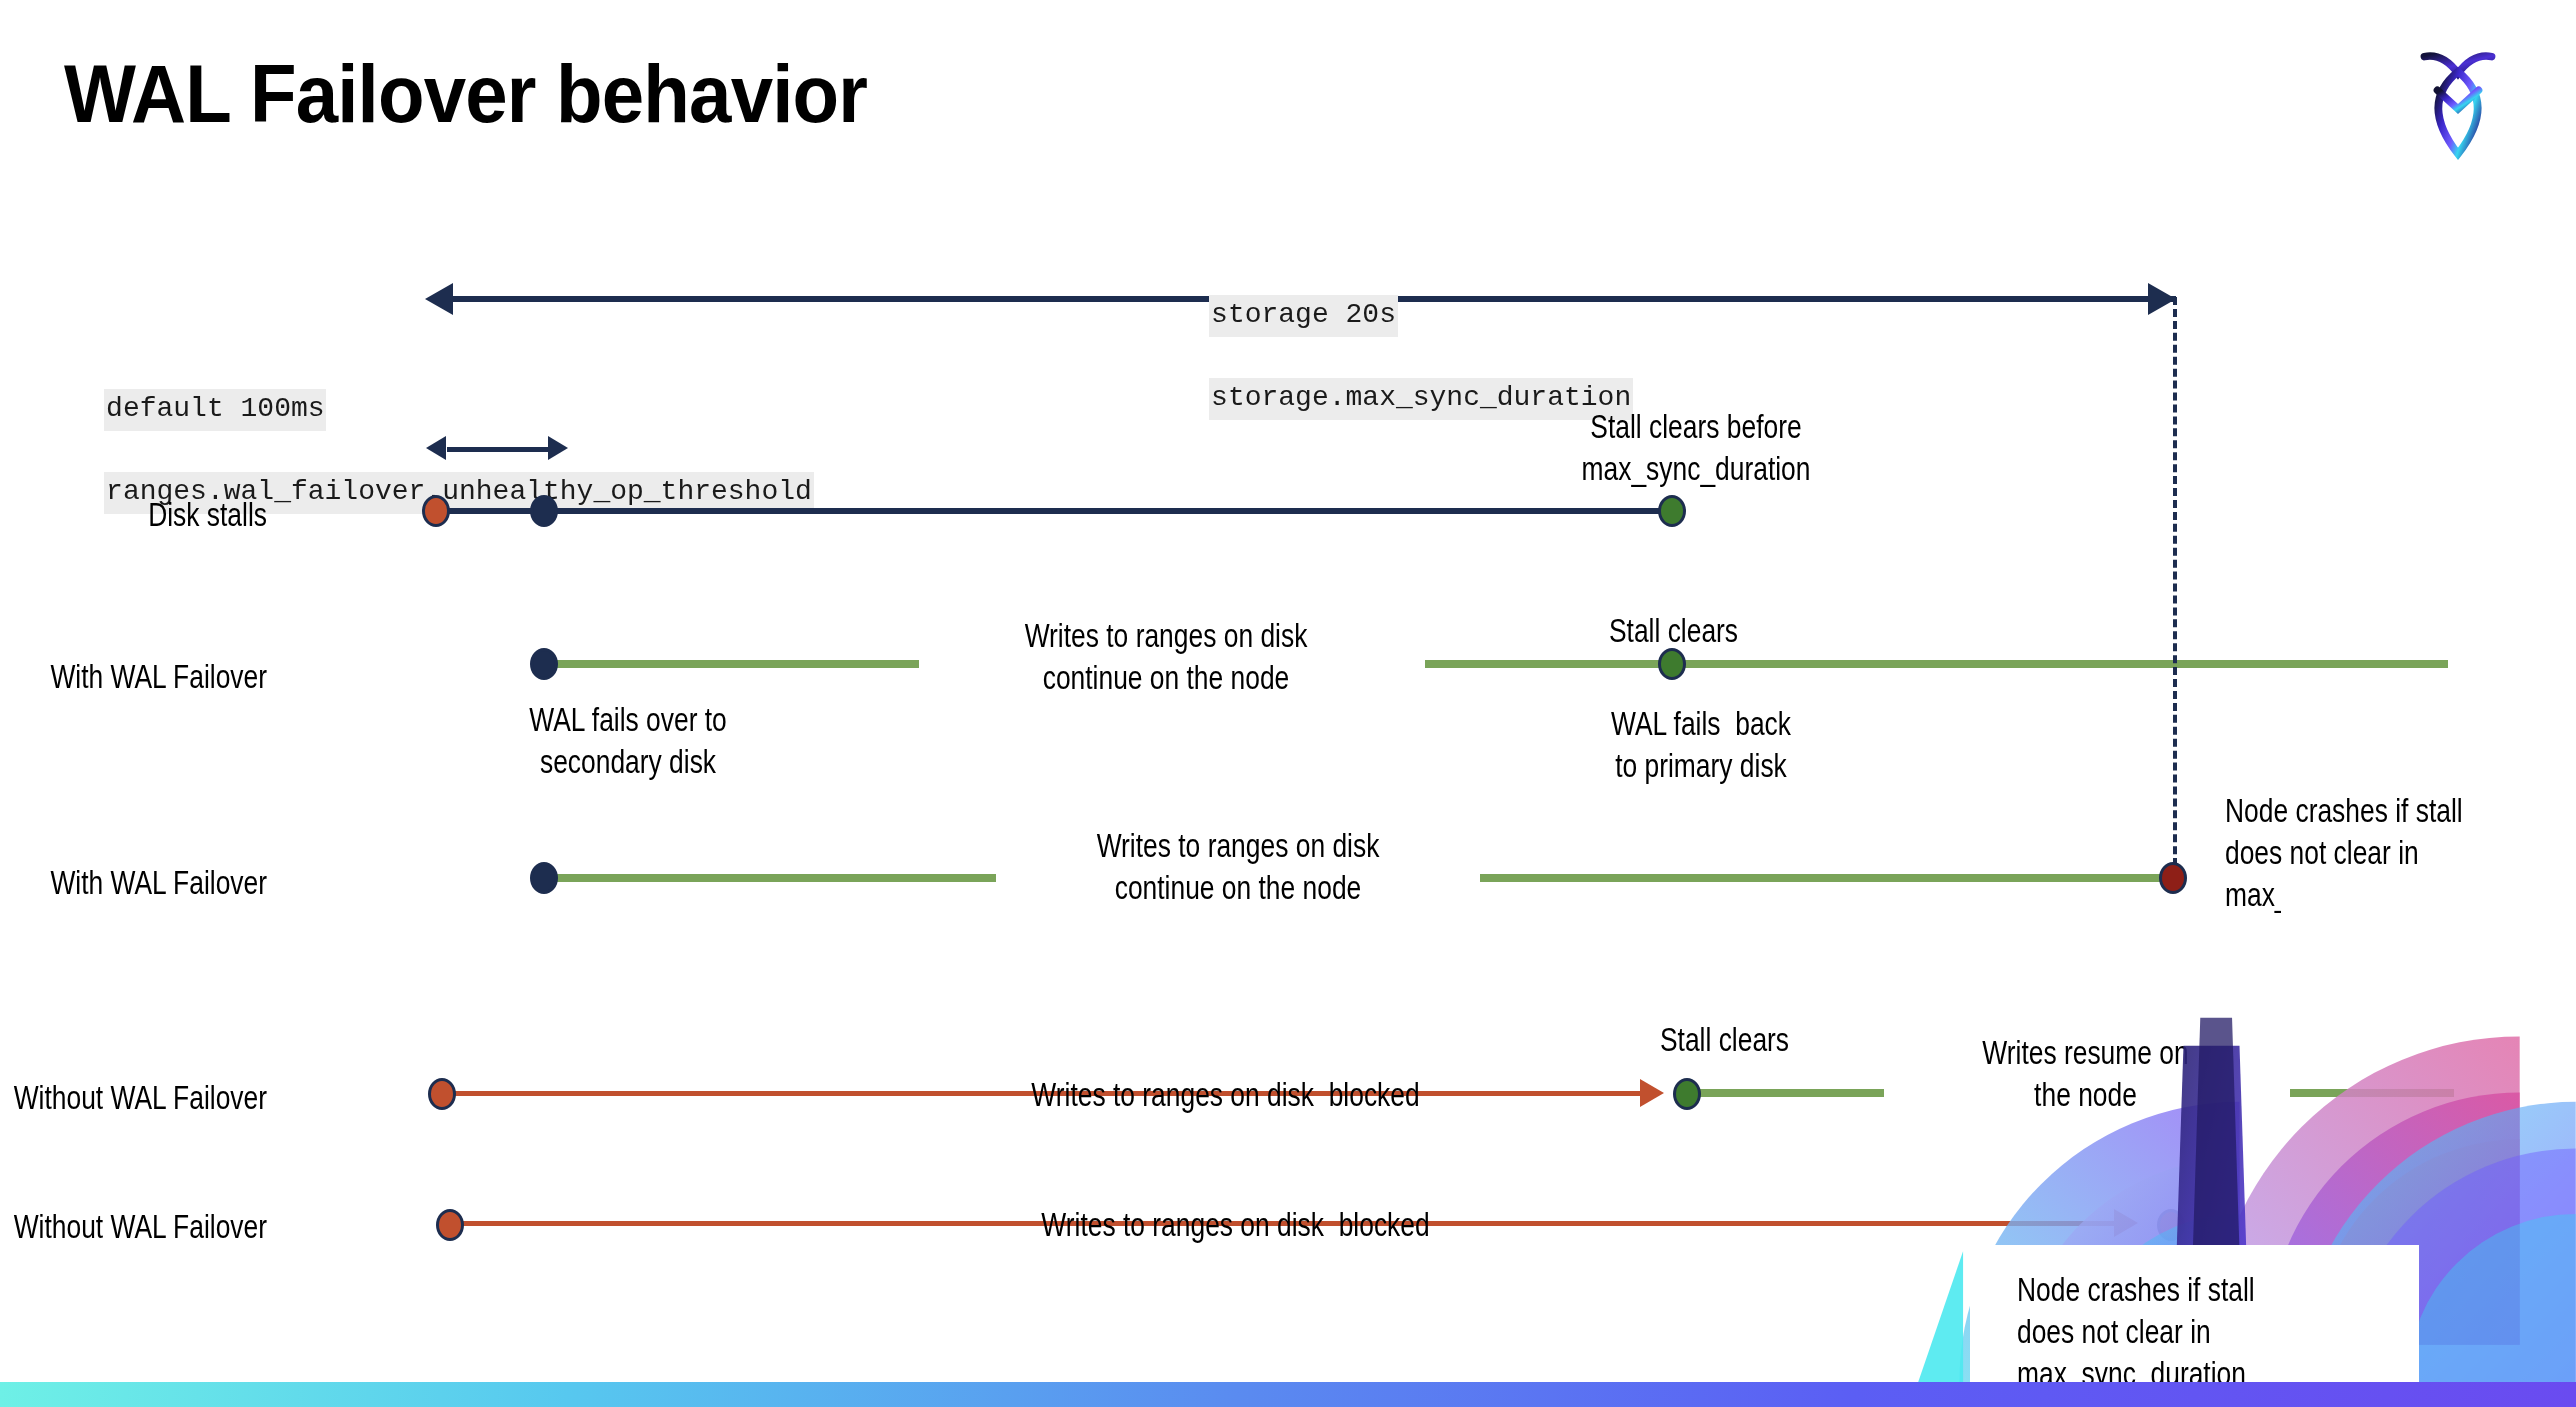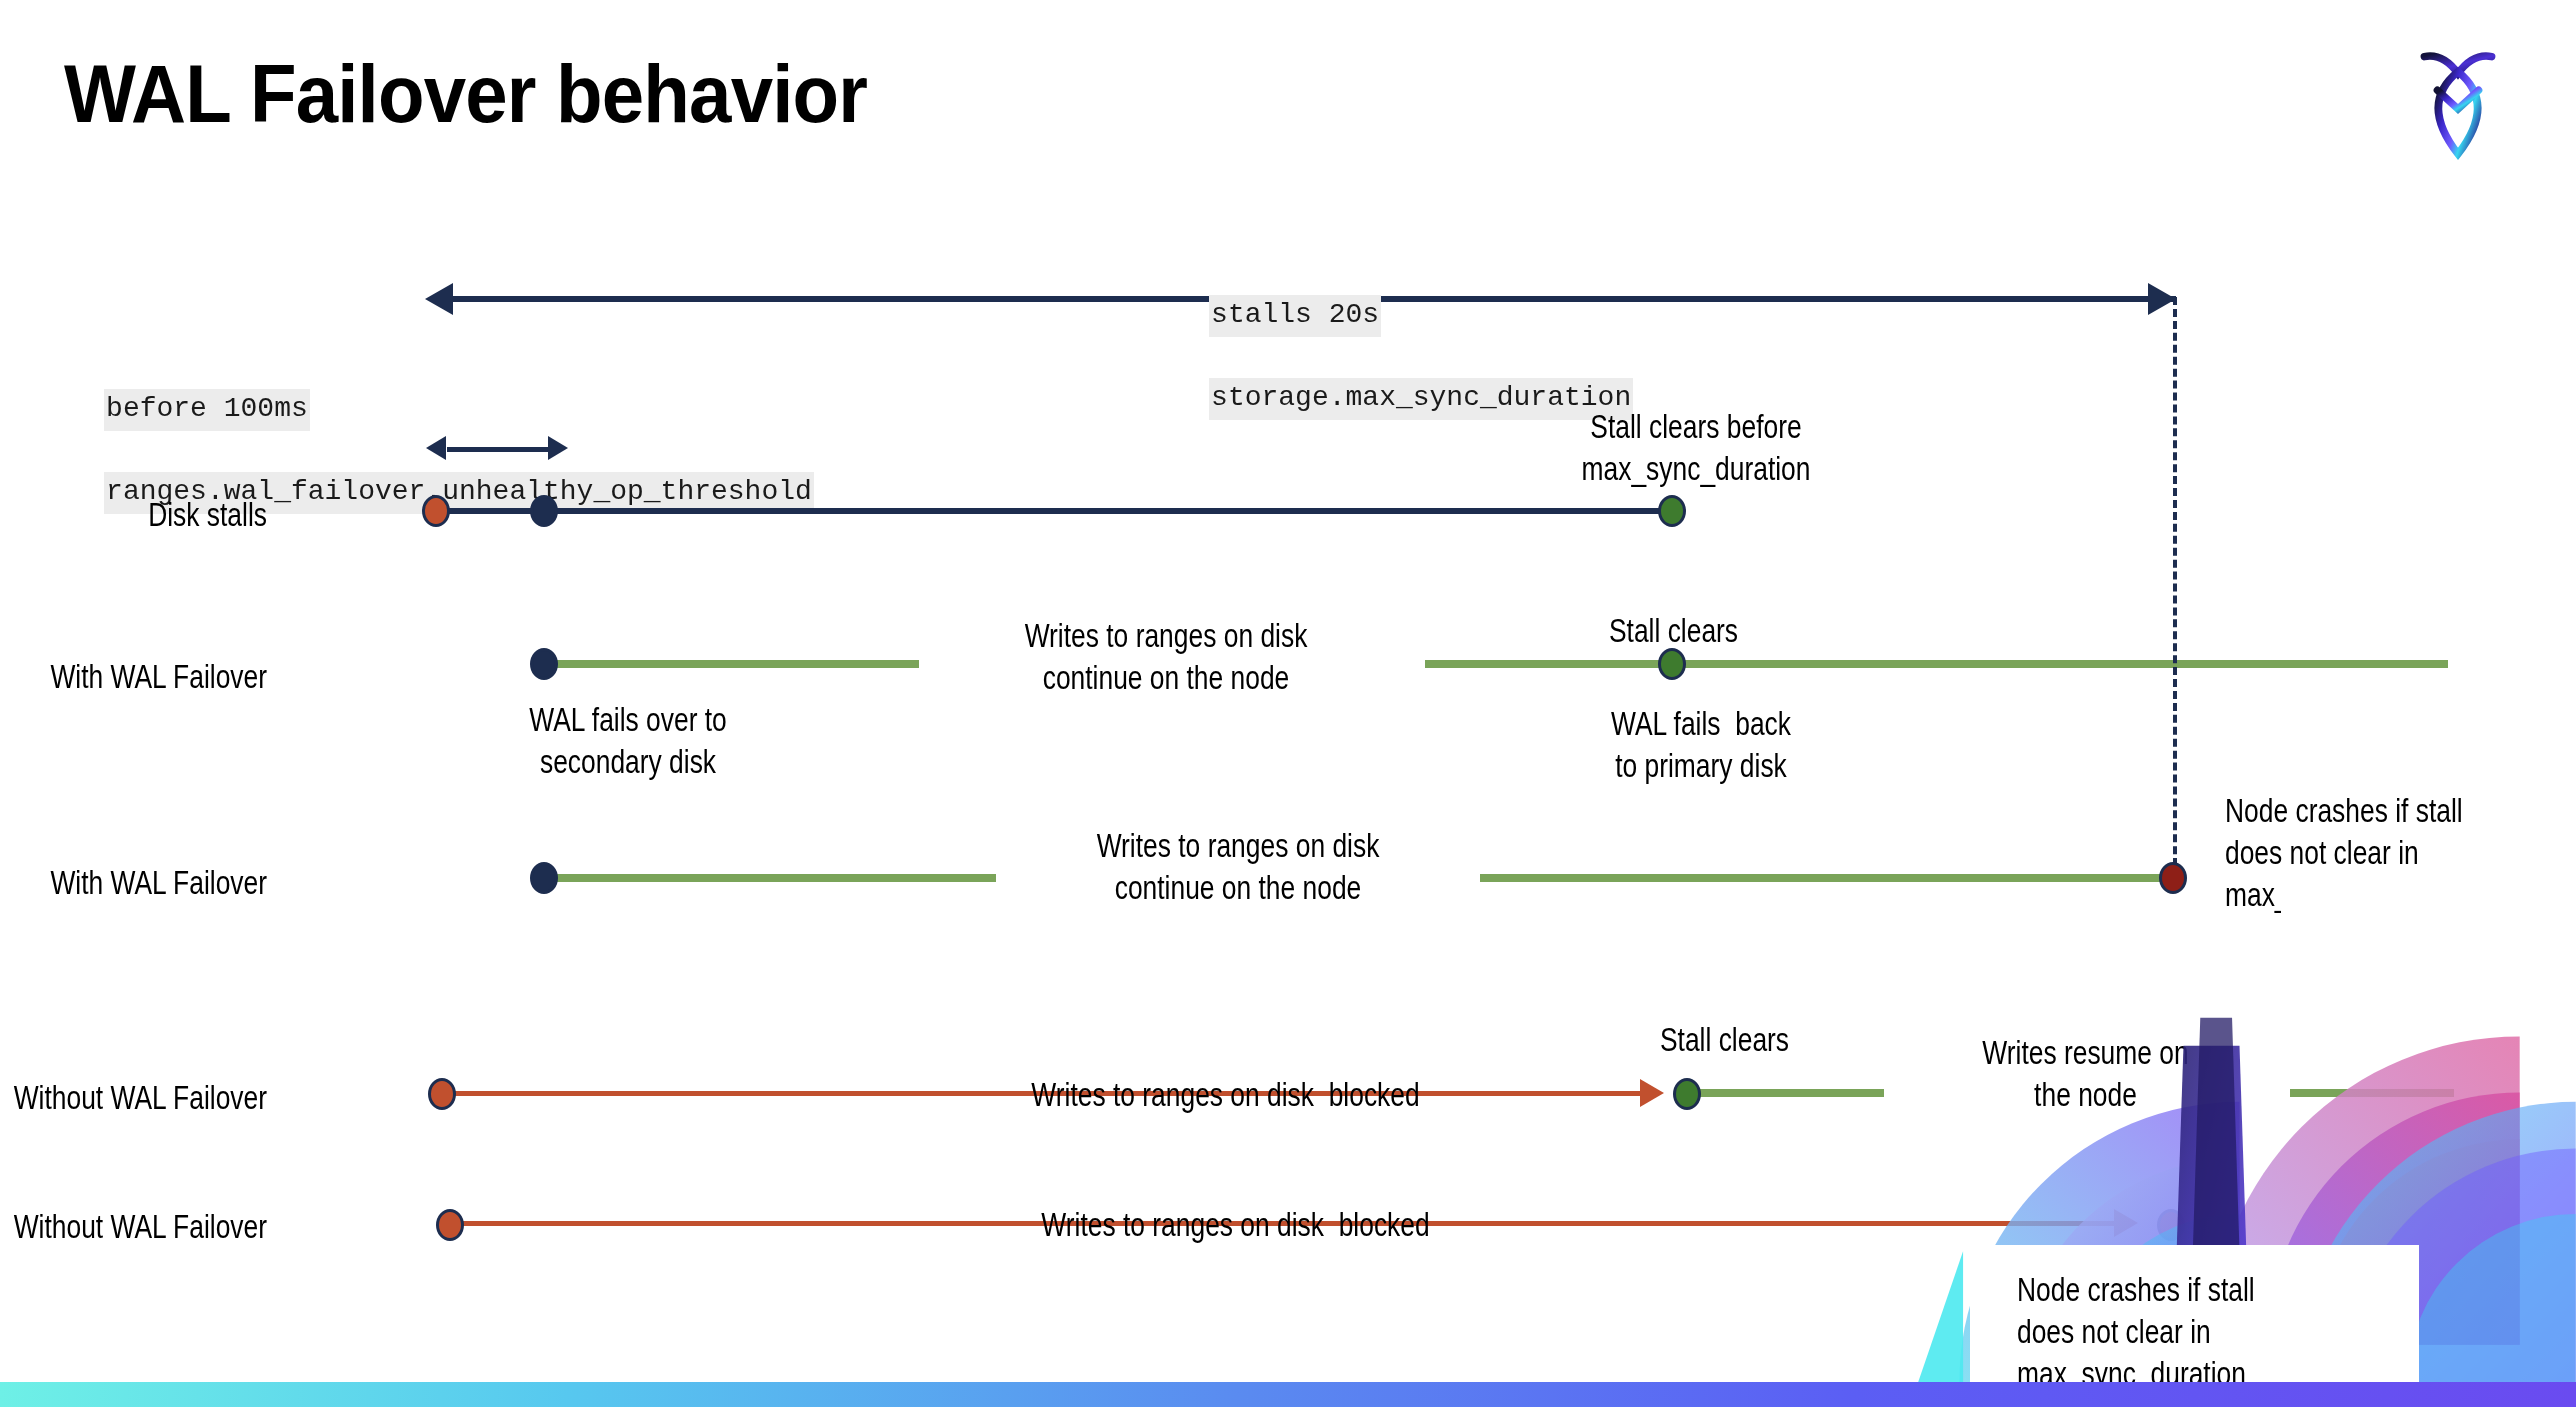--- a/index.html
+++ b/index.html
@@ -129,26 +129,26 @@
       <path d="M42 58 Q64 78 64 78 Q64 78 86 58" fill="none" stroke="url(#lg)" stroke-width="8" stroke-linecap="round"></path>
       <path d="M64 78 L64 126" fill="none" stroke="url(#lg)" stroke-width="8" stroke-linecap="round"></path>
     </svg>
   </div>
 
   <div class="hline navy" style="left:449px; top:296px; width:1727px;"></div>
   <div class="ah left" style="left:425px; top:283px;"></div>
   <div class="ah right" style="left:2148px; top:283px;"></div>
 
   <div class="code" style="left:1142px; top:254px;">
-    <span>stalls 20s</span><br>
+    <span>storage 20s</span><br>
     <span>storage.max_sync_duration</span>
   </div>
 
   <div class="code" style="left:37px; top:348px;">
-    <span>before 100ms</span><br>
+    <span>default 100ms</span><br>
     <span>ranges.wal_failover.unhealthy_op_threshold</span>
   </div>
   <div class="hline navy" style="left:447px; top:447px; width:103px; height:4.7px;"></div>
   <div class="ah small left" style="left:426px; top:436px;"></div>
   <div class="ah small right" style="left:548px; top:436px;"></div>
 
   <div class="lbl r" style="right:2309px; top:494px; width:561px;">Disk stalls</div>
 
   <div class="hline navy" style="left:439px; top:508px; width:1243px;"></div>
   <div class="dot orange-f" style="left:422px; top:495px;"></div>

